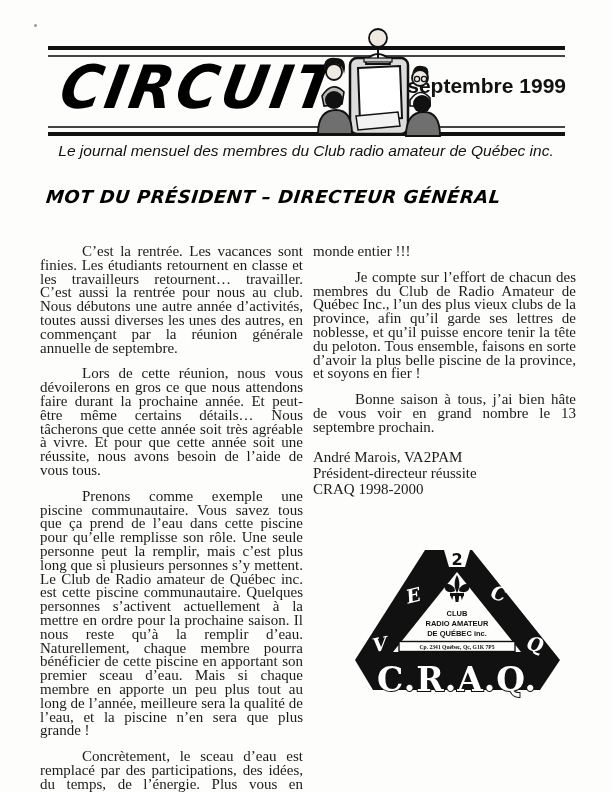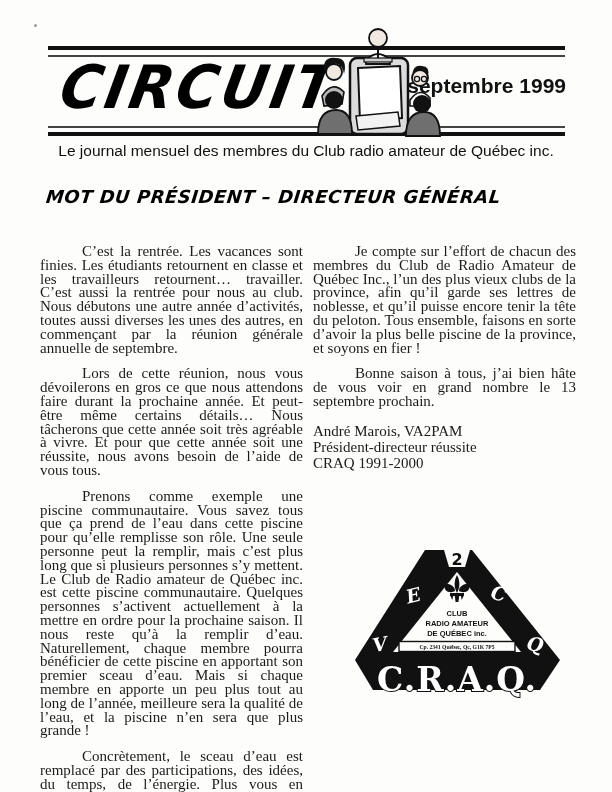--- a/index.html
+++ b/index.html
@@ -21,21 +21,21 @@
     transform:skewX(-10deg) scaleY(1.05);transform-origin:left bottom;
     white-space:nowrap;
   }
   .masthead-date{
     position:absolute;right:46px;top:74px;
     font-family:"Liberation Sans", sans-serif;font-weight:bold;
     font-size:21px;color:#111;white-space:nowrap;
   }
   .masthead-subtitle{
     position:absolute;left:0;top:142px;width:612px;text-align:center;
-    font-family:"Liberation Sans", sans-serif;font-size:15.5px;color:#111;
+    font-family:"Liberation Sans", sans-serif;font-size:15.5px;color:#111;font-style:italic;
   }
   .cartoon{position:absolute;left:298px;top:26px;width:152px;height:116px;}
   .speck{position:absolute;left:34px;top:24px;width:3px;height:3px;border-radius:50%;background:#9a9a9a;}
   
   .article-heading{
     position:absolute;left:45px;top:186px;
     font-family:"DejaVu Sans", sans-serif;font-weight:bold;font-style:italic;
     font-size:18px;letter-spacing:0.5px;color:#000;
     transform:skewX(-6deg);transform-origin:left bottom;white-space:nowrap;
   }
@@ -102,26 +102,27 @@
   <div class="article-heading">MOT DU PRÉSIDENT – DIRECTEUR GÉNÉRAL</div>
 
   <div class="col col-left">
     <p>C’est la rentrée. Les vacances sont finies. Les étudiants retournent en classe et les travailleurs retournent… travailler. C’est aussi la rentrée pour nous au club. Nous débutons une autre année d’activités, toutes aussi diverses les unes des autres, en commençant par la réunion générale annuelle de septembre.</p>
     <p>Lors de cette réunion, nous vous dévoilerons en gros ce que nous attendons faire durant la prochaine année. Et peut-être même certains détails… Nous tâcherons que cette année soit très agréable à vivre. Et pour que cette année soit une réussite, nous avons besoin de l’aide de vous tous.</p>
     <p>Prenons comme exemple une piscine communautaire. Vous savez tous que ça prend de l’eau dans cette piscine pour qu’elle remplisse son rôle. Une seule personne peut la remplir, mais c’est plus long que si plusieurs personnes s’y mettent. Le Club de Radio amateur de Québec inc. est cette piscine communautaire. Quelques personnes s’activent actuellement à la mettre en ordre pour la prochaine saison. Il nous reste qu’à la remplir d’eau. Naturellement, chaque membre pourra bénéficier de cette piscine en apportant son premier sceau d’eau. Mais si chaque membre en apporte un peu plus tout au long de l’année, meilleure sera la qualité de l’eau, et la piscine n’en sera que plus grande !</p>
     <p class="cont">Concrètement, le sceau d’eau est remplacé par des participations, des idées, du temps, de l’énergie. Plus vous en apporterez, meilleure sera la vie au Club. Et chacun aura la fierté d’avoir contribué à un club fort et serein. Un club qui se sera démarqué dans la région, la province, voire même le pays ou le</p>
   </div>
 
   <div class="col col-right">
+    <p class="noindent">monde entier !!!</p>
     <p>Je compte sur l’effort de chacun des membres du Club de Radio Amateur de Québec Inc., l’un des plus vieux clubs de la province, afin qu’il garde ses lettres de noblesse, et qu’il puisse encore tenir la tête du peloton. Tous ensemble, faisons en sorte d’avoir la plus belle piscine de la province, et soyons en fier !</p>
     <p>Bonne saison à tous, j’ai bien hâte de vous voir en grand nombre le 13 septembre prochain.</p>
     <div class="signature">
       <div>André Marois, VA2PAM</div>
       <div>Président-directeur réussite</div>
-      <div>CRAQ 1991-2000</div>
+      <div>CRAQ 1998-2000</div>
     </div>
   </div>
 
   <svg class="craq-logo" viewBox="0 0 209 158">
 
     <path d="M72,0 L119,0 L207,110 L187,140 L20,140 L2,110 Z" fill="#111111"></path>
 
     <polygon points="91,0 117,0 112,17 96,17" fill="#fdfdfc"></polygon>
     <text x="104" y="14.5" text-anchor="middle" font-family="DejaVu Sans, sans-serif" font-weight="bold" font-size="16" fill="#111">2</text>
 

